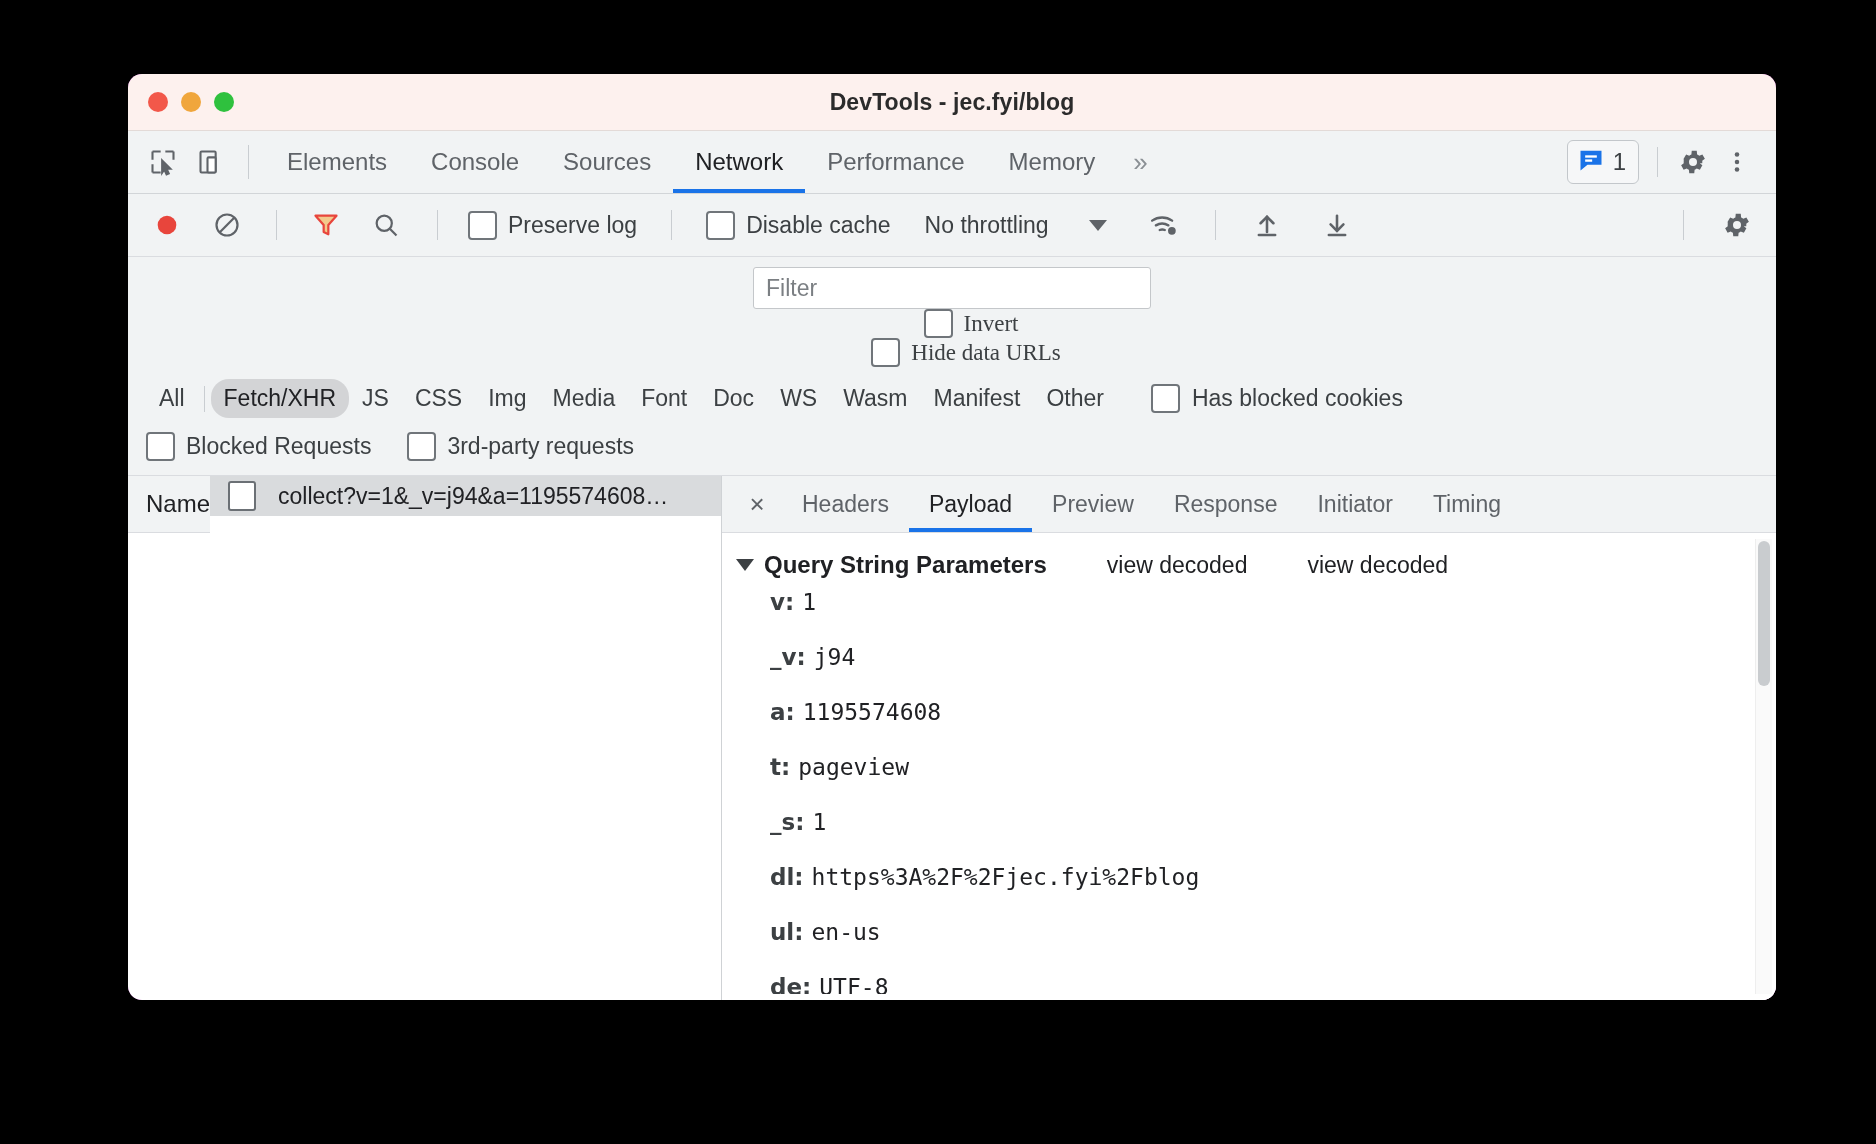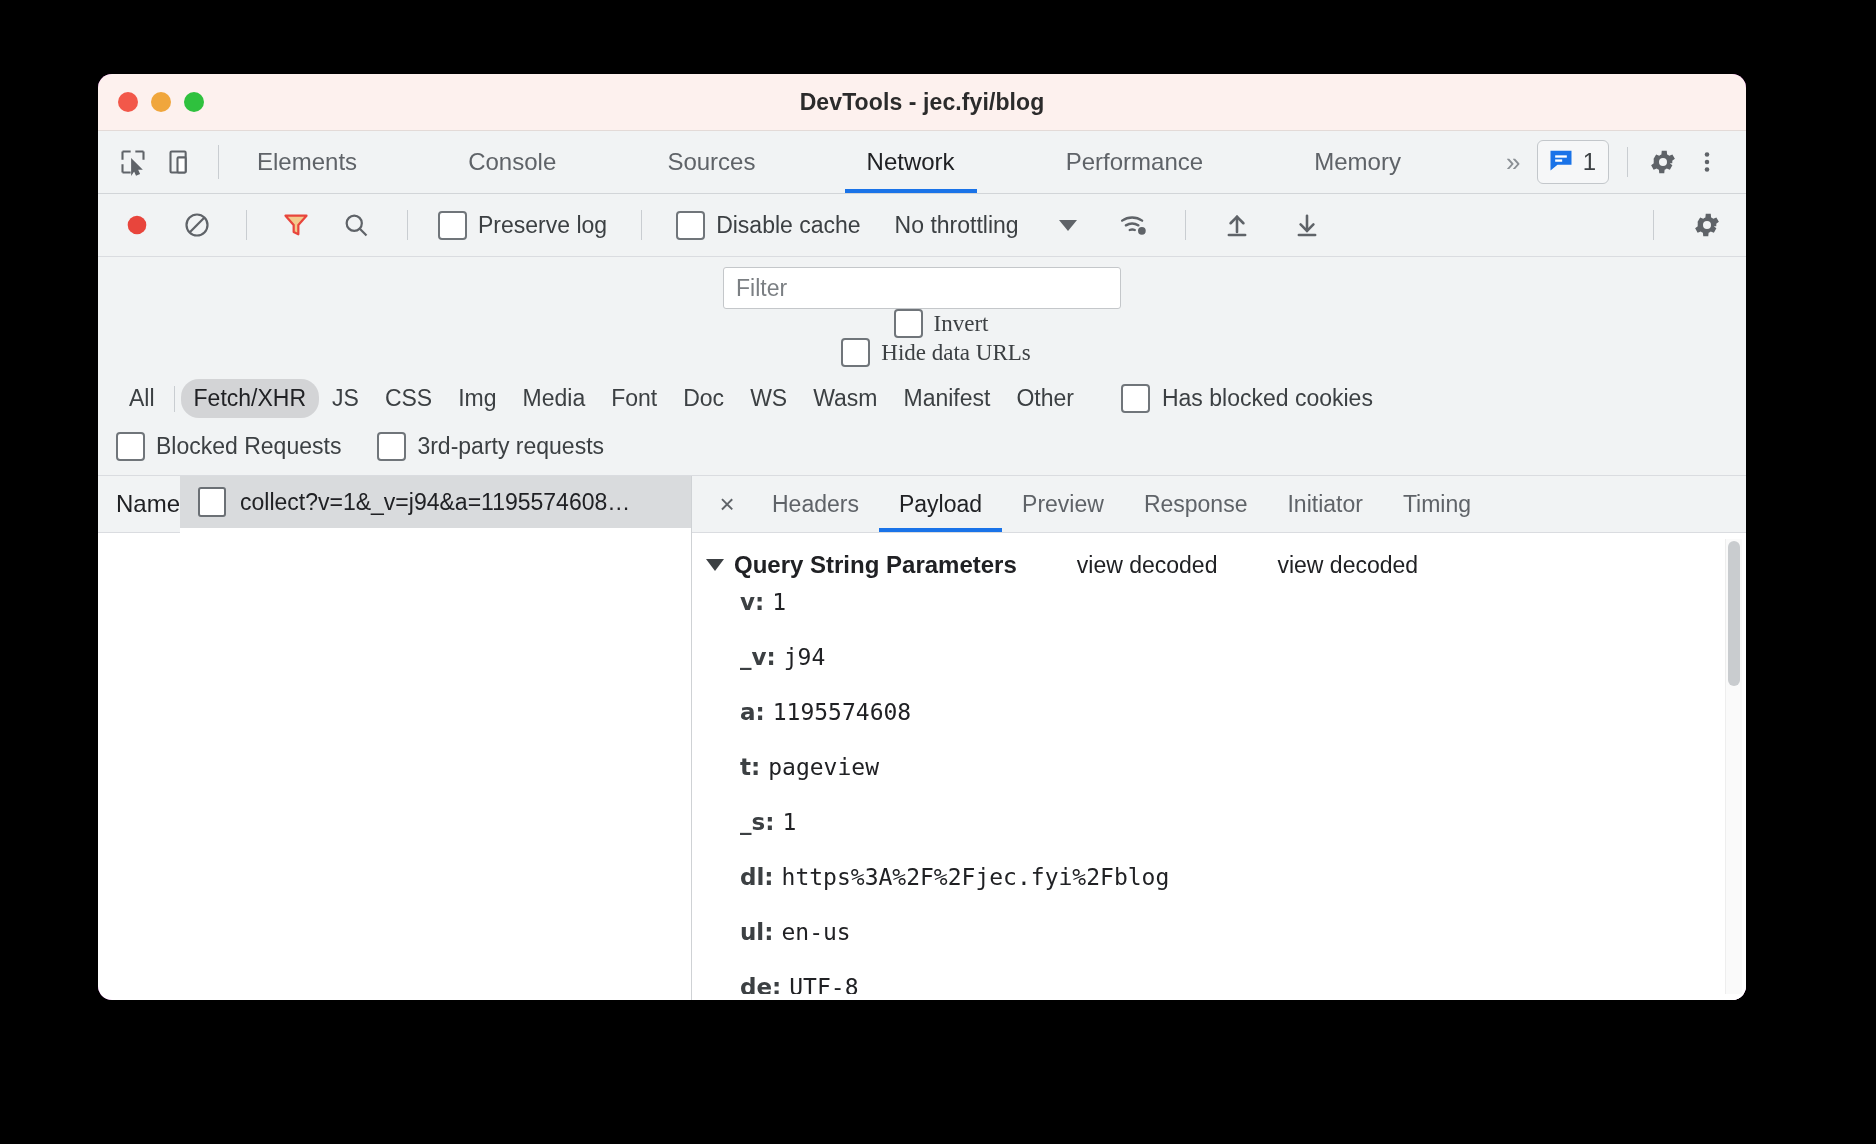--- a/index.html
+++ b/index.html
@@ -13,21 +13,21 @@
   }
   .stage {
     position: relative;
     width: 1876px;
     height: 1144px;
     background: #000000;
   }
   
   .window {
     position: absolute;
-    left: 98px;
+    left: 128px;
     top: 74px;
     width: 1648px;
     height: 926px;
     background: #a21caf;
     border-radius: 14px;
     box-shadow: 0 26px 60px rgba(0,0,0,0.95), 0 0 120px rgba(0,0,0,0.9);
     overflow: hidden;
     display: flex;
     flex-direction: column;
   }
@@ -84,21 +84,20 @@
     width: 1px;
     background: #c9cdd1;
     margin: 14px 6px;
     flex: none;
   }
   .tabs {
     display: flex;
     align-items: stretch;
     flex: 1;
     padding-left: 10px;
-    justify-content: space-between;
   }
   .tab {
     display: flex;
     align-items: center;
     padding: 0 22px;
     font-size: 24px;
     color: #5f6368;
     position: relative;
     white-space: nowrap;
   }
@@ -255,24 +254,24 @@
     background: #f1f3f4;
     border-bottom: 1px solid #dadce0;
     display: flex;
     align-items: center;
     padding-left: 18px;
     font-size: 24px;
     color: #202124;
   }
   .list-body { flex: 1; overflow: hidden; background: #fff; }
   .req-row {
-    height: 52px;
-    display: flex;
-    align-items: center;
-    gap: 14px;
+    height: 40px;
+    display: flex;
+    align-items: center;
+    gap: 22px;
     padding-left: 18px;
     background: #d9dbdd;
     font-size: 23px;
     color: #202124;
     white-space: nowrap;
     overflow: hidden;
   }
   .req-icon {
     width: 24px; height: 26px;
     border: 2px solid #6b7075;

